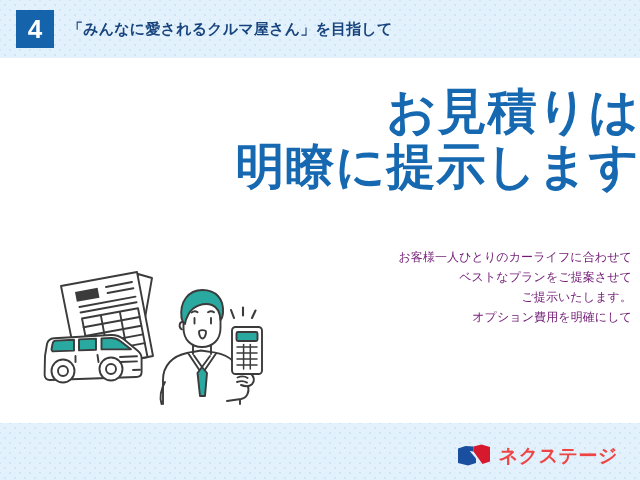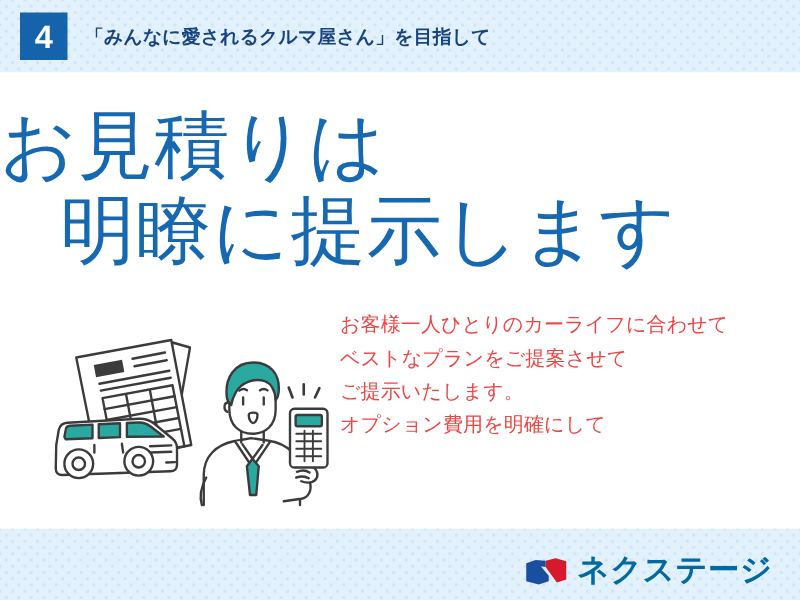--- a/index.html
+++ b/index.html
@@ -52,55 +52,56 @@
 
   
   .stage{
     position:absolute;left:0;top:58px;width:640px;height:365px;
     background:#ffffff;
   }
 
   
   .headline{
     position:absolute;left:0;top:26px;width:640px;
-    text-align:left;
+    text-align:right;
     color:#1668b0;
-    font-weight:normal;
-    font-size:60px;
+    font-weight:bold;
+    font-size:49px;
     line-height:1.13;
     letter-spacing:1px;
     font-family:"DejaVu Sans","Liberation Sans",sans-serif;
   }
   .headline .l1{display:block;}
   .headline .l2{display:block;padding-left:48px;}
 
   
   .body-copy{
     position:absolute;left:272px;top:190px;width:360px;
-    color:#ef4444;
-    font-size:16px;
+    color:#701a75;
+    font-size:12px;
     line-height:1.66;
     letter-spacing:0.1px;
+    text-align:right;
   }
   .body-copy span{display:block;white-space:nowrap;}
 
   
   .illus{
     position:absolute;left:34px;top:194px;width:240px;height:160px;
   }
   .illus svg{display:block;width:240px;height:160px;}
 
   
   .logo-row{
     position:absolute;right:22px;top:444px;
     display:flex;align-items:center;gap:8px;
   }
   .logo-mark{width:34px;height:22px;display:block;}
   .logo-text{
-    color:#0369a1;font-size:25px;font-weight:bold;letter-spacing:0.5px;
+    color:#ef4444;font-size:19px;font-weight:bold;letter-spacing:0.5px;
     line-height:1;
   }
 </style>
 </head>
 <body>
 
 <div class="poster">
 
   <div class="band band-top"></div>
 

